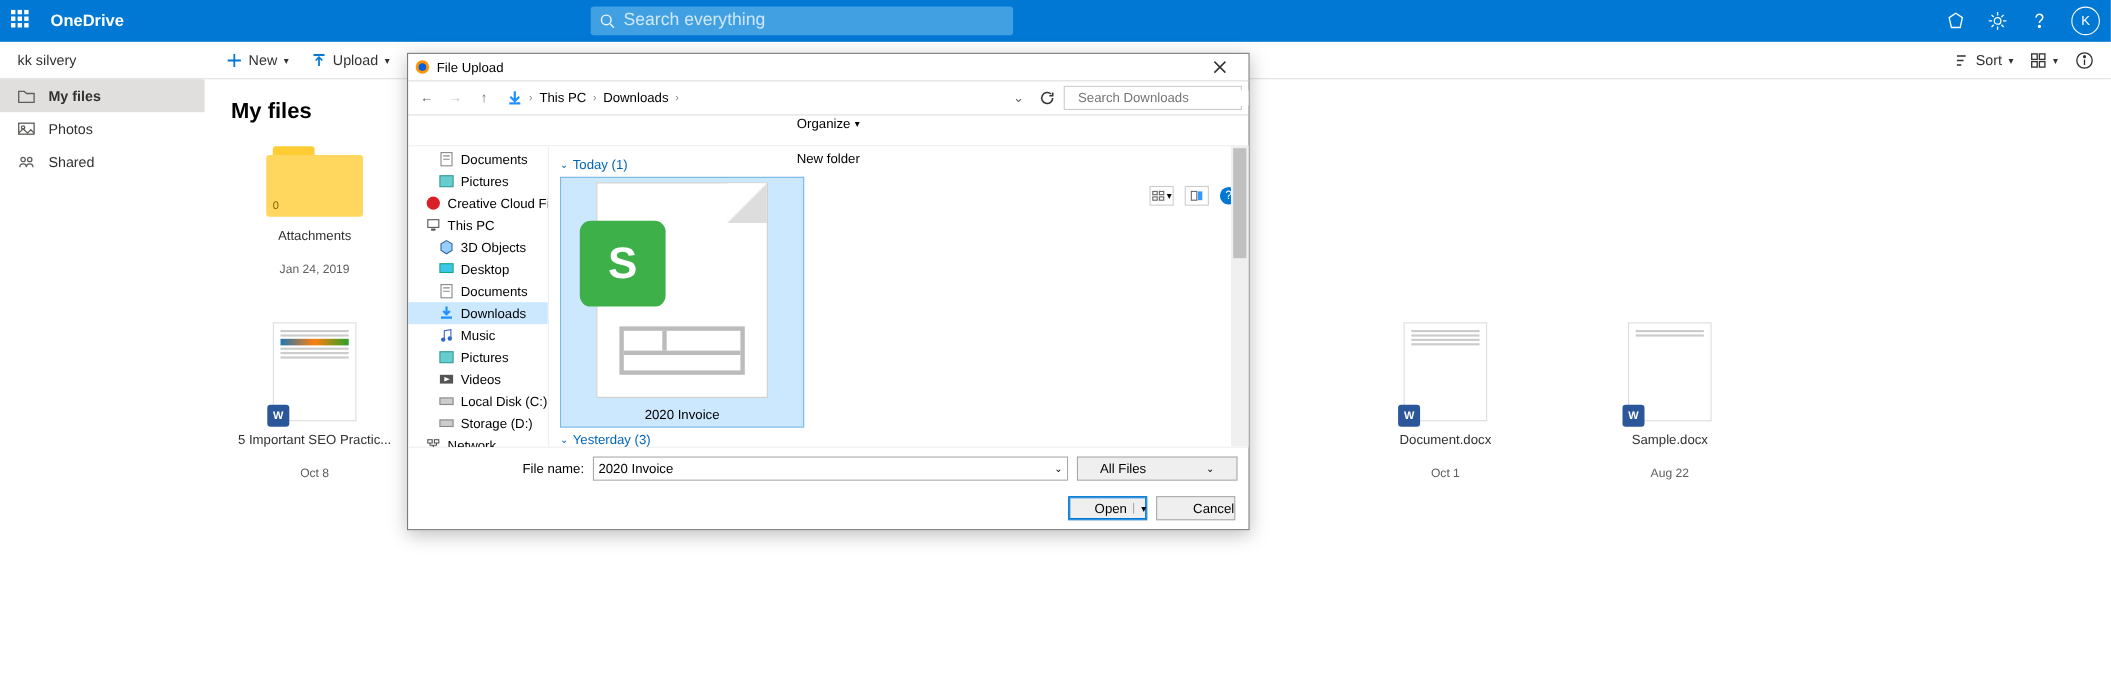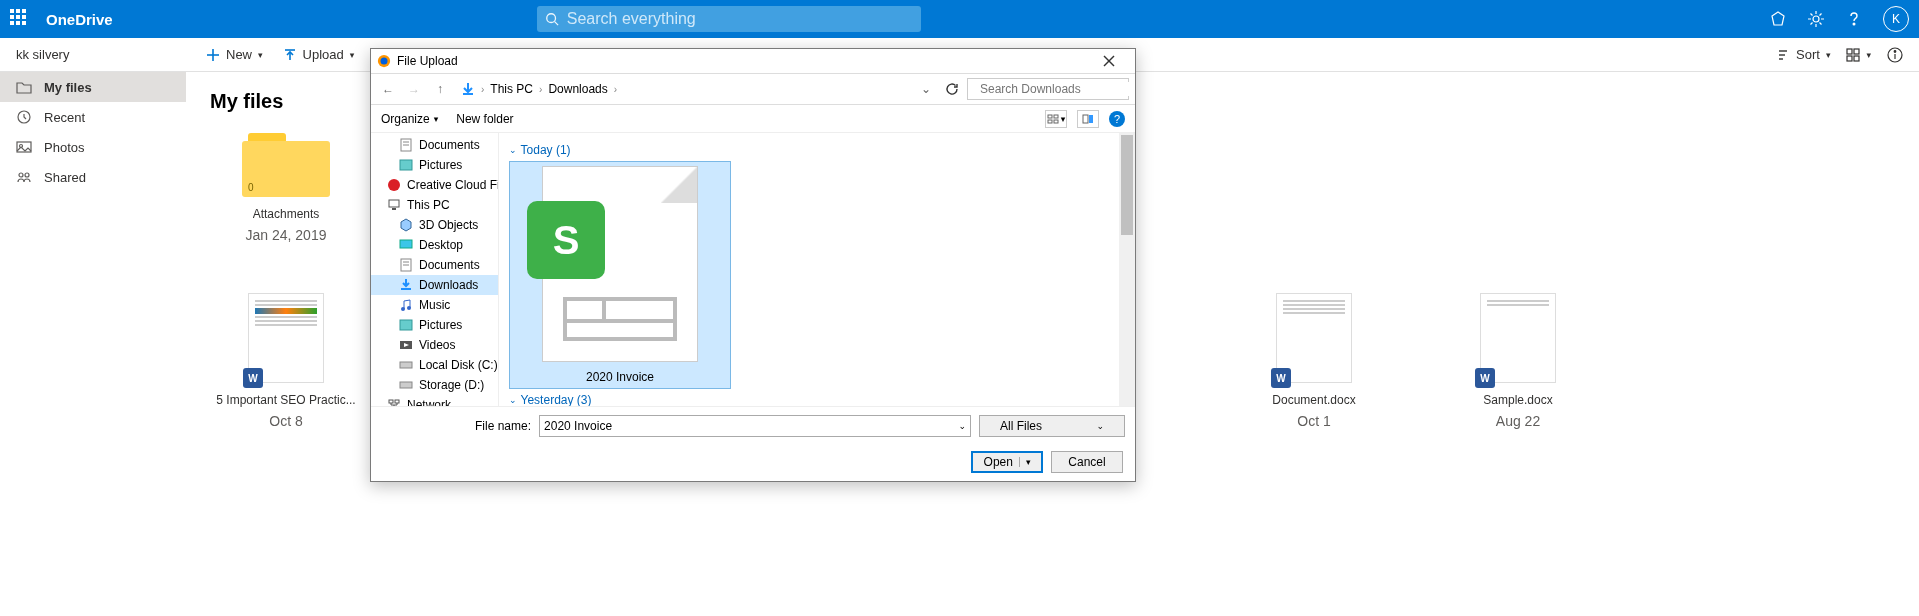--- a/index.html
+++ b/index.html
@@ -36,40 +36,40 @@
 
 .main { position: absolute; top: 72px; left: 186px; right: 0; padding: 18px 24px; }
 .page-title { font-size: 20px; font-weight: 600; margin-bottom: 20px; }
 .grid { display: flex; gap: 64px; flex-wrap: wrap; }
 .tile { width: 140px; display:flex; flex-direction:column; align-items:center; text-align:center; cursor:pointer; }
 .folder-icon { width: 88px; height: 64px; position: relative; }
 .folder-back { position:absolute; top:0; left:6px; width:38px; height:14px; background:#ffcc33; border-radius:3px 3px 0 0; }
 .folder-front { position:absolute; top:8px; left:0; width:88px; height:56px; background:#ffd75e; border-radius:3px; }
 .folder-cnt { position:absolute; bottom:4px; left:6px; font-size:10px; color:#7a6300; }
 .tile-name { font-size: 12px; margin-top: 10px; color:#323130; max-width:140px; overflow:hidden; text-overflow:ellipsis; white-space:nowrap;text-align:center; }
-.tile-date { font-size: 14px; color:#605e5c; margin-top:6px; }
+.tile-date { font-size: 11px; color:#605e5c; margin-top:18px; }
 .doc-thumb { width: 76px; height: 90px; background:#fff; border:1px solid #ddd; position:relative; display:flex; flex-direction:column; padding:6px; gap:2px; }
 .doc-thumb .line { height:2px; background:#ccc; }
 .doc-thumb .bar { height:6px; background: linear-gradient(90deg,#1f77b4,#ff7f0e,#2ca02c); }
 .doc-badge { position:absolute; bottom:-6px; left:-6px; width:20px; height:20px; background:#2b579a; border-radius:3px; display:flex; align-items:center; justify-content:center; color:#fff; font-size:10px; font-weight:bold; }
 
 
 .dialog { position: absolute; top: 48px; left: 370px; width: 766px; height: 434px; background:#fff; border:1px solid #7a7a7a; box-shadow: 0 4px 16px rgba(0,0,0,.25); display:flex; flex-direction:column; }
 .dlg-title { height: 24px; display:flex; align-items:center; padding: 0 6px; font-size:12px; }
 .dlg-title .ff { width:14px; height:14px; margin-right:6px; }
 .dlg-close { margin-left:auto; width:40px; height:22px; display:flex; align-items:center; justify-content:center; cursor:pointer; }
 .dlg-nav { height: 32px; border-top:1px solid #ddd; border-bottom:1px solid #ddd; display:flex; align-items:center; padding:0 6px; gap:4px; font-size:12px; }
 .navarrow { width:22px; height:22px; display:flex; align-items:center; justify-content:center; color:#666; cursor:pointer; }
 .breadcrumb { display:flex; align-items:center; gap:6px; flex:1; padding-left:6px; }
 .bc-sep { color:#888; font-size:10px; }
 .bc-drop { margin-left:auto; color:#666; padding-right:6px; }
 .refresh { width:22px; height:22px; display:flex; align-items:center; justify-content:center; color:#333; }
 .dlg-search { width:162px; height:22px; border:1px solid #ccc; display:flex; align-items:center; padding:0 6px; gap:6px; }
 .dlg-search input { border:0; outline:0; font-size:12px; flex:1; }
-.dlg-tools { height:28px; display:flex; align-items:center; padding:0 10px; font-size:12px; gap:18px; border-bottom:1px solid #eee; }
+.dlg-tools { height:28px; display:flex; align-items:center; padding:0 10px; font-size:12px; gap:18px; border-bottom:1px solid #eee;flex-direction:column; }
 .dlg-tools .drop { display:flex; align-items:center; gap:4px; cursor:pointer; }
 .dlg-tools .right { margin-left:auto; display:flex; align-items:center; gap:10px; }
 .viewbtn { width:22px; height:18px; border:1px solid #ccc; display:flex; align-items:center; justify-content:center; }
 .help-circle { width:16px; height:16px; border-radius:50%; background:#0078d4; color:#fff; font-size:11px; display:flex; align-items:center; justify-content:center; }
 
 .dlg-body { flex:1; display:flex; overflow:hidden; }
 .tree { width:128px; border-right:1px solid #eee; overflow-y:auto; font-size:12px; padding:2px 0; position:relative; }
 .tree-item { display:flex; align-items:center; gap:6px; height:20px; padding-left:16px; cursor:pointer; white-space:nowrap; overflow:hidden; }
 .tree-item.l2 { padding-left:28px; }
 .tree-item.sel { background:#cce8ff; }
@@ -87,21 +87,21 @@
 .big-doc .tbl::after { content:''; position:absolute; top:0; bottom:50%; left:33%; width:4px; background:#bbb; }
 .file-tile-name { font-size:12px; text-align:center; padding:4px 0; }
 .fa-scroll { position:absolute; right:0; top:0; width:16px; bottom:0; background:#f0f0f0; }
 .fa-thumb { position:absolute; right:2px; top:2px; width:12px; height:100px; background:#c0c0c0; }
 
 .dlg-bottom { border-top:1px solid #eee; padding:8px 10px; display:flex; align-items:center; gap:8px; flex-wrap:wrap; }
 .fn-label { font-size:12px; margin-left:94px; }
 .fn-input { flex:1; min-width:300px; height:22px; border:1px solid #aaa; padding:0 4px; font-size:12px; display:flex; align-items:center; justify-content:space-between; }
 .filter-sel { width:146px; height:22px; border:1px solid #aaa; font-size:12px; display:flex; align-items:center; justify-content:space-between; padding:0 20px; background:#efefef; }
 .dlg-actions { width:100%; display:flex; justify-content:flex-end; gap:8px; margin-top:6px; padding-right:2px; }
-.dlg-btn { width:72px; height:22px; border:1px solid #aaa; background:#efefef; font-size:12px; display:flex; align-items:center; justify-content:center; cursor:pointer; }
+.dlg-btn { width:72px; height:22px; border:1px solid #aaa; background:#efefef; font-size:12px; display:flex; align-items:center; justify-content:flex-end; cursor:pointer; }
 .dlg-btn.primary { border:1px solid #0078d4; box-shadow: inset 0 0 0 1px #0078d4; }
 
 .chev { font-size:9px; }
 </style>
 </head>
 <body>
 
 <div class="header">
   <div class="waffle">
     <span></span>
@@ -193,27 +193,20 @@
     </div>
   </div>
 </div>
 
 <div class="leftnav">
   <div class="nav-item active">
     <svg viewBox="0 0 16 16" fill="none" stroke="currentColor" stroke-width="1.2">
         <path d="M1 4h5l2 2h7v8H1z"></path>
       </svg>
     <span>My files</span>
-  </div>
-  <div class="nav-item">
-    <svg viewBox="0 0 16 16" fill="none" stroke="currentColor" stroke-width="1.2">
-        <circle cx="8" cy="8" r="6"></circle>
-        <path d="M8 5v3l2 2"></path>
-      </svg>
-    <span>Recent</span>
   </div>
   <div class="nav-item">
     <svg viewBox="0 0 16 16" fill="none" stroke="currentColor" stroke-width="1.2">
         <rect x="1" y="3" width="14" height="10"></rect>
         <circle cx="5" cy="7" r="1.5"></circle>
         <path d="M1 12l4-4 4 4 3-3 3 3"></path>
       </svg>
     <span>Photos</span>
   </div>
   <div class="nav-item">

